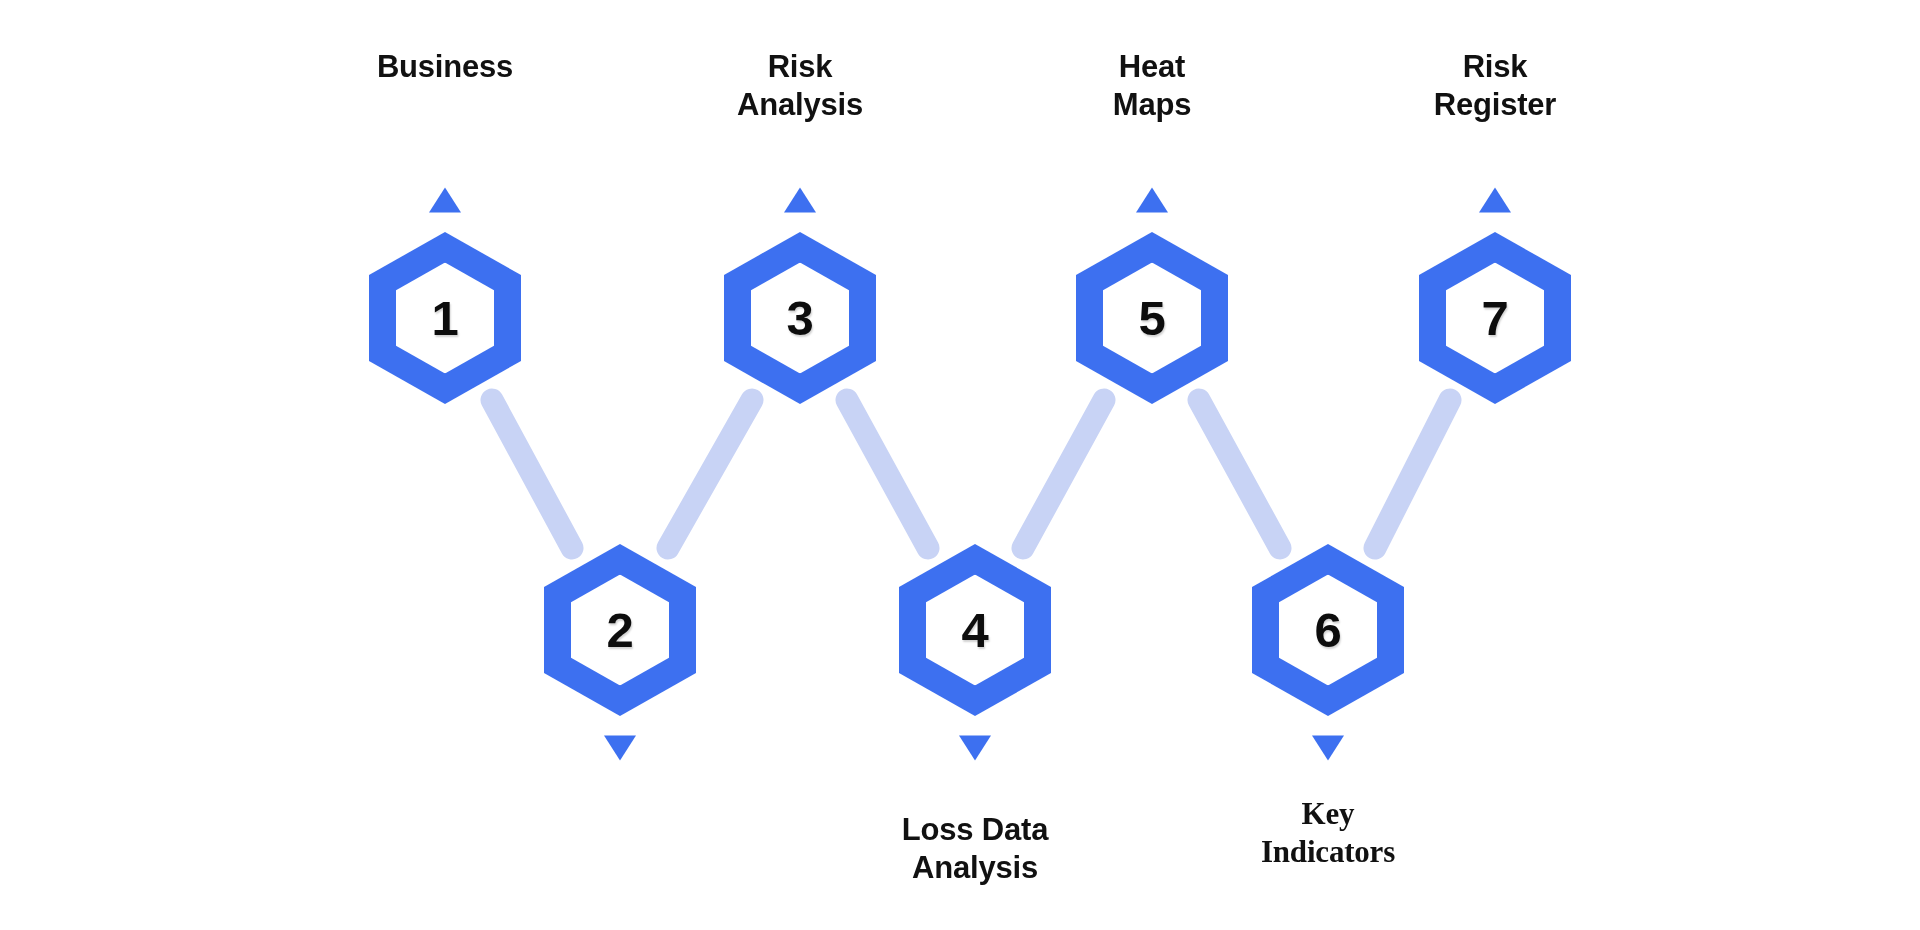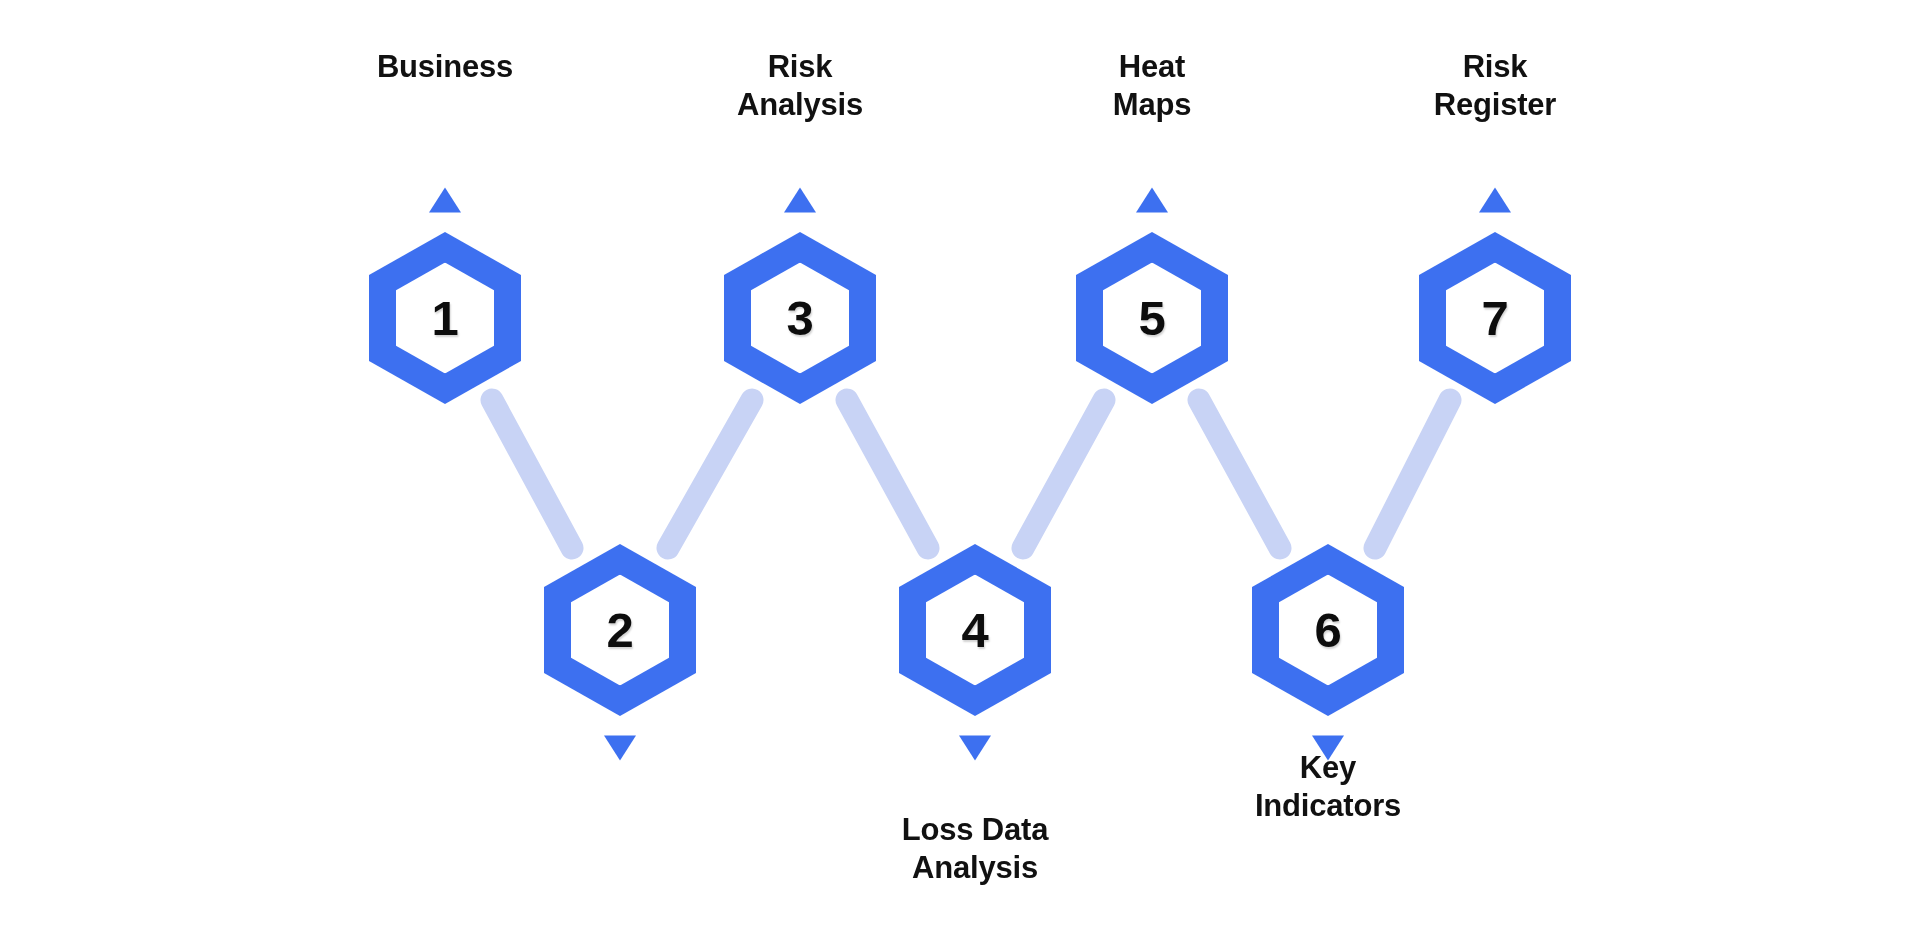--- a/index.html
+++ b/index.html
@@ -137,21 +137,21 @@
         <div class="hex-num">5</div>
       </div>
       <div class="label" style="left: 1152px; top: 48px;"><div>Heat</div><div>Maps</div></div>
       <div class="tri down" style="left: 1328px; top: 748px;"></div>
       <div class="node" style="left: 1328px; top: 630px;">
         <div class="hex-outer">
           <div class="hex-inner"></div>
         </div>
         <div class="hex-num">6</div>
       </div>
-      <div class="label" style="left: 1328px; top: 749px;"><div>Key</div><div>Indicators</div></div>
+      <div class="label" style="left: 1328px; top: 795px; font-family: Liberation Serif, serif;"><div>Key</div><div>Indicators</div></div>
       <div class="tri up" style="left: 1495px; top: 200px;"></div>
       <div class="node" style="left: 1495px; top: 318px;">
         <div class="hex-outer">
           <div class="hex-inner"></div>
         </div>
         <div class="hex-num">7</div>
       </div>
       <div class="label" style="left: 1495px; top: 48px;"><div>Risk</div><div>Register</div></div>
     </div>
 

